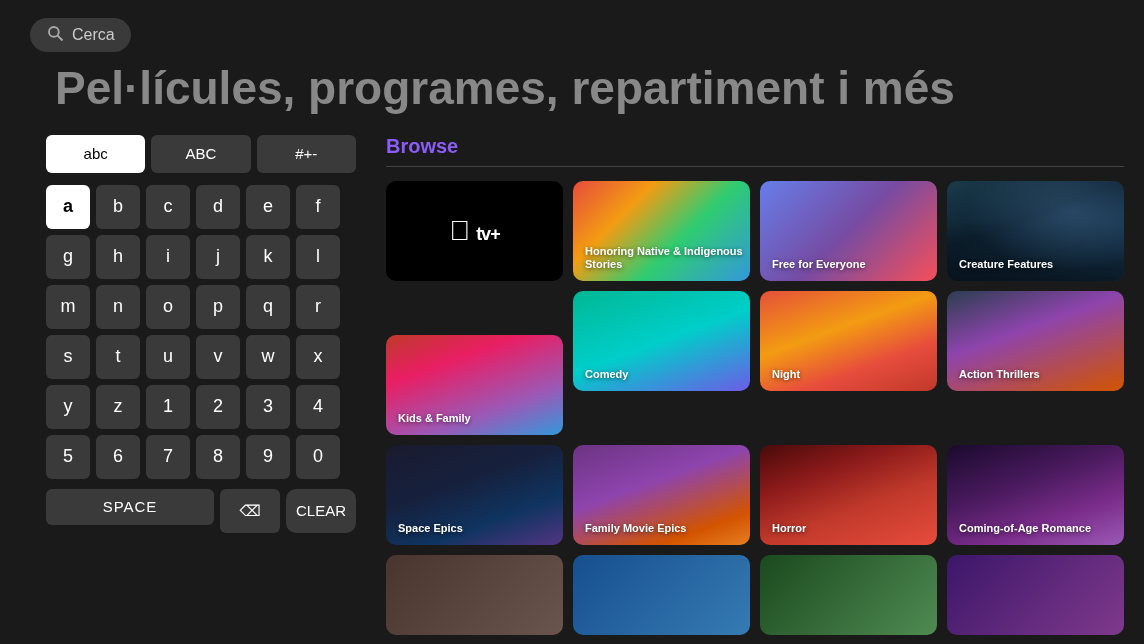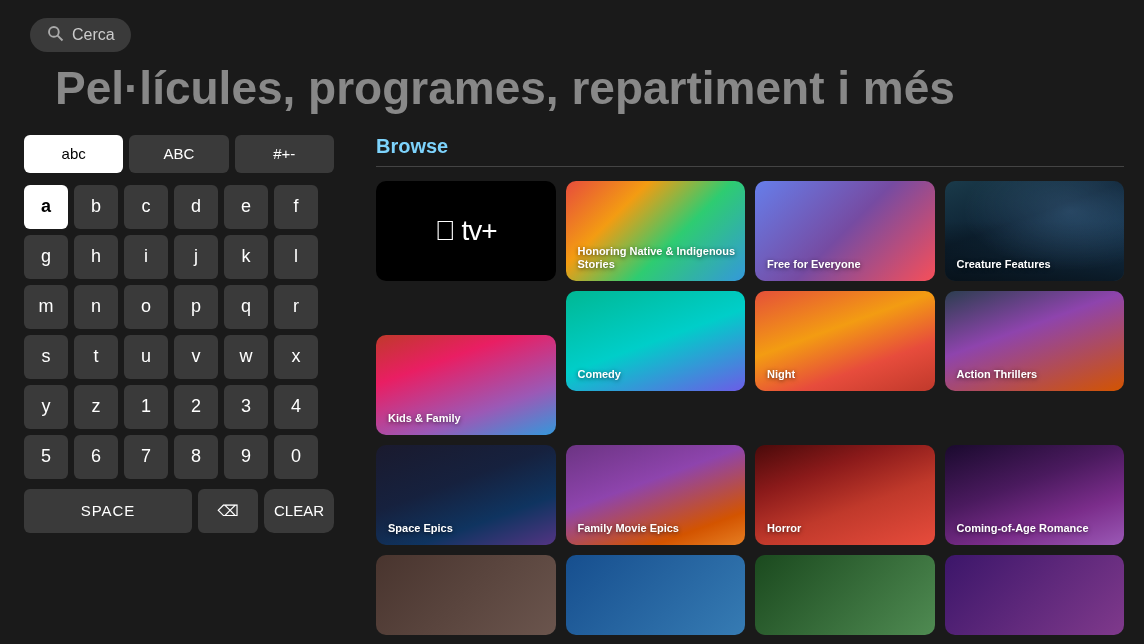--- a/index.html
+++ b/index.html
@@ -43,22 +43,22 @@
     .main-title {
       padding: 0 30px 20px 55px;
       font-size: 46px;
       font-weight: 700;
       color: #888;
       line-height: 1.15;
     }
 
     .content-area {
       display: flex;
-      gap: 12px;
-      padding: 0 0 0 24px;
+      gap: 0;
+      padding: 0 0 0 46px;
     }
 
     
     .keyboard-panel {
       width: 310px;
       flex-shrink: 0;
     }
 
     .keyboard-mode-row {
       display: flex;
@@ -116,21 +116,21 @@
       color: #000;
       font-weight: 600;
     }
 
     .key-row.bottom-row {
       margin-top: 4px;
     }
 
     .key-space {
       flex: 1;
-      height: 44px;
+      height: 36px;
       background: #3a3a3a;
       border: none;
       border-radius: 6px;
       color: #fff;
       font-size: 15px;
       cursor: pointer;
       display: flex;
       align-items: center;
       justify-content: center;
       letter-spacing: 1px;
@@ -167,21 +167,21 @@
     
     .browse-panel {
       flex: 1;
       padding: 0 20px 0 30px;
       overflow: hidden;
     }
 
     .browse-title {
       font-size: 20px;
       font-weight: 600;
-      color: #7dd3fc;
+      color: #8b5cf6;
       margin-bottom: 14px;
       border-bottom: 1px solid #444;
       padding-bottom: 8px;
     }
 
     .tile {
       border-radius: 10px;
       overflow: hidden;
       position: relative;
       height: 100px;
@@ -388,21 +388,21 @@
   </div>
 
   <div class="browse-panel">
     <div class="browse-title">Browse</div>
 
     <div class="grid-row">
 
       <div class="tile tile-appletv">
         <div class="tile-appletv-logo">
           <span style="font-size:28px;"></span>
-          <span style="font-size:28px; font-weight:400;">tv+</span>
+          <span style="font-size:18px; font-weight:700;">tv+</span>
         </div>
       </div>
 
       <div class="tile tile-honoring">
         <span class="tile-label">Honoring Native &amp; Indigenous Stories</span>
       </div>
 
       <div class="tile tile-free">
         <span class="tile-label">Free for Everyone</span>
       </div>

